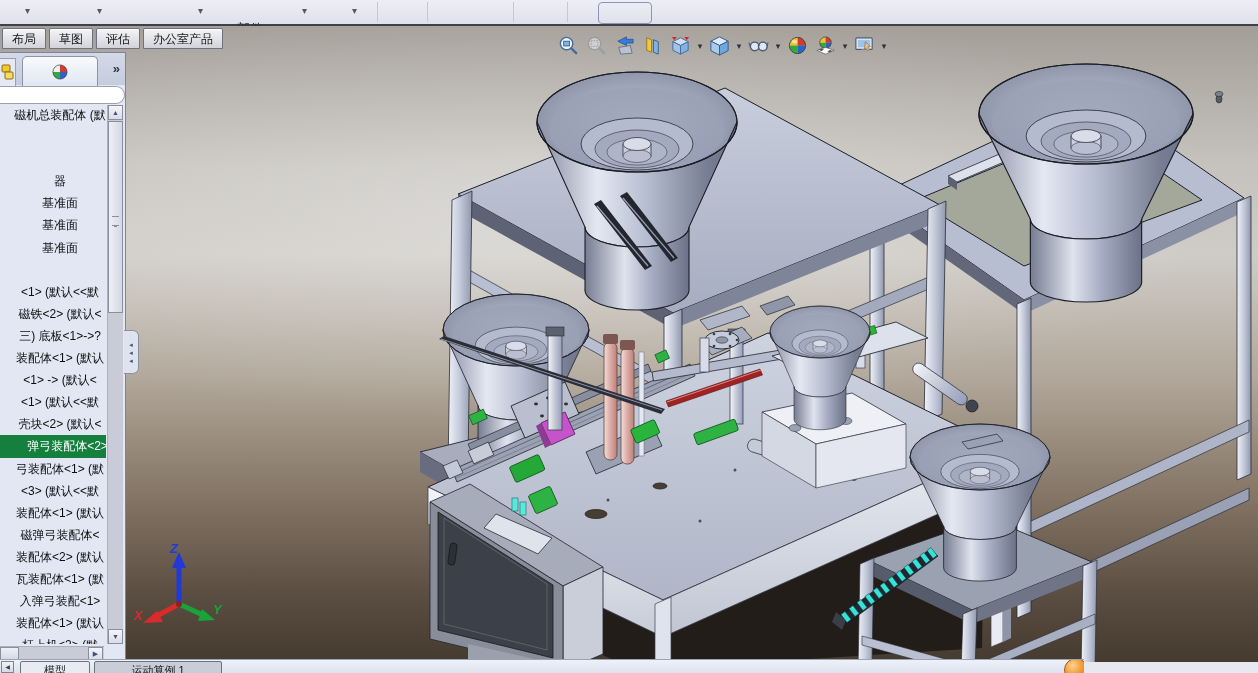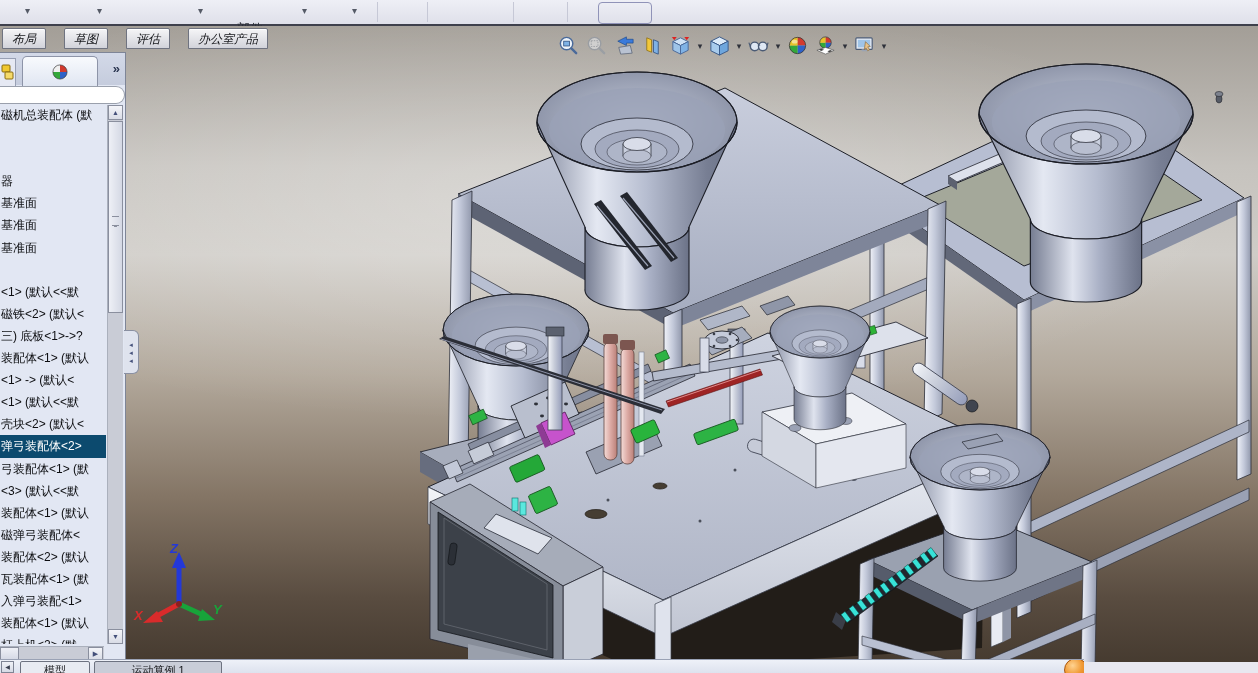--- a/index.html
+++ b/index.html
@@ -7,21 +7,21 @@
        font-family:"Liberation Sans","DejaVu Sans",sans-serif;background:#e8e8f0;}
   
   .ribbon-top{position:absolute;left:0;top:0;width:1258px;height:24px;
     background:linear-gradient(#eeeff6,#dfe0ea);border-bottom:2px solid #3e404c;}
   .rb-caret{position:absolute;top:5px;font-size:10px;color:#555a66;}
   .rb-sep{position:absolute;top:2px;width:1px;height:20px;background:#c6c8d6;}
   .rb-label{position:absolute;top:20px;font-size:13px;color:#2a2d36;}
   .rb-button{position:absolute;left:598px;top:2px;width:52px;height:20px;border:1px solid #9093b8;
     border-radius:4px;background:linear-gradient(#dcdcf2,#b9badе,#b9bade);}
   
-  .cmd-tabs{position:absolute;left:2px;top:28px;display:flex;gap:18px;z-index:6;font-style:italic;}
+  .cmd-tabs{position:absolute;left:2px;top:28px;display:flex;gap:3px;z-index:6;}
   .cmd-tab{height:16px;padding:2px 9px 1px 9px;border:1px solid #6f7380;background:linear-gradient(#f5f5f7,#d2d3da);
     font-size:12px;color:#15161a;border-radius:2px 2px 0 0;box-shadow:inset 0 1px 0 #ffffff;white-space:nowrap;cursor:default;}
   
   .viewport{position:absolute;left:0;top:26px;width:1258px;height:636px;
     background:
       radial-gradient(90% 55% at 42% 28%, rgba(255,255,255,.30), rgba(255,255,255,0) 62%),
       linear-gradient(180deg,#a39e97 0%,#c6c3be 22%,#cfccc7 36%,#b2a89b 55%,#847565 74%,#594c40 90%,#463b30 100%);}
   .scene{position:absolute;left:126px;top:26px;width:1132px;height:636px;z-index:1;}
   
   .hud{position:absolute;left:556px;top:33px;display:flex;align-items:center;gap:3px;z-index:7;}
@@ -33,22 +33,22 @@
   .panel{position:absolute;left:0;top:52px;width:125px;height:610px;background:#e2e7f3;
     border:1px solid #7e8597;border-left:none;z-index:8;}
   .panel-tabs{position:absolute;left:0;top:0;width:100%;height:32px;background:linear-gradient(#d3d9e8,#c5ccdd);}
   .ptab-frag{position:absolute;left:0;top:5px;width:15px;height:27px;background:#e6e9f3;border:1px solid #98a0b4;border-left:none;border-bottom:none;}
   .ptab-active{position:absolute;left:22px;top:3px;width:74px;height:29px;background:linear-gradient(#f8fafd,#e0e6f2);
     border:1px solid #8d94a8;border-bottom:none;border-radius:5px 5px 0 0;display:flex;align-items:center;justify-content:center;}
   .panel-chevron{position:absolute;right:5px;top:8px;font-size:13px;font-weight:bold;color:#2a3550;cursor:default;}
   .filter-box{position:absolute;left:0;top:33px;width:116px;height:16px;background:#ffffff;border:1px solid #9aa0ac;
     border-left:none;border-radius:0 9px 9px 0;font-size:11px;padding:0 6px 0 2px;outline:none;}
   .tree{position:absolute;left:0;top:51px;width:106px;height:540px;overflow:hidden;font-size:12px;color:#0c0d10;}
-  .tree-row{height:22.1px;line-height:22.1px;white-space:nowrap;padding-left:1px;cursor:default;}
-  .tree-row.selected{background:#0c4a6e;color:#ffffff;width:107px;}
+  .tree-row{height:22.1px;line-height:22.1px;white-space:nowrap;padding-left:14px;cursor:default;text-align:center;}
+  .tree-row.selected{background:#15803d;color:#ffffff;width:107px;}
   
   .vscroll{position:absolute;left:107px;top:52px;width:15px;height:539px;background:#c9ccd6;border-left:1px solid #aab0bc;}
   .sb-btn{position:absolute;left:0;width:15px;height:15px;background:linear-gradient(#f4f5f9,#d9dce6);
     border:1px solid #8a8f9e;box-sizing:border-box;font-size:7px;color:#44507a;text-align:center;line-height:13px;cursor:default;}
   .sb-thumb{position:absolute;left:0;top:16px;width:15px;height:192px;background:linear-gradient(90deg,#eef0f6,#d4d8e4);
     border:1px solid #8a8f9e;box-sizing:border-box;}
   .sb-grip{position:absolute;left:3px;top:94px;width:7px;height:8px;
     border-top:1px solid #8a8f9e;border-bottom:1px solid #8a8f9e;box-shadow:0 3px 0 -2px #8a8f9e;}
   .hscroll{position:absolute;left:0;top:593px;width:104px;height:15px;background:#c9ccd6;border-top:1px solid #aab0bc;}
   .hthumb{position:absolute;left:0;top:0;width:19px;height:14px;background:linear-gradient(#eef0f6,#d4d8e4);border:1px solid #8a8f9e;box-sizing:border-box;}

